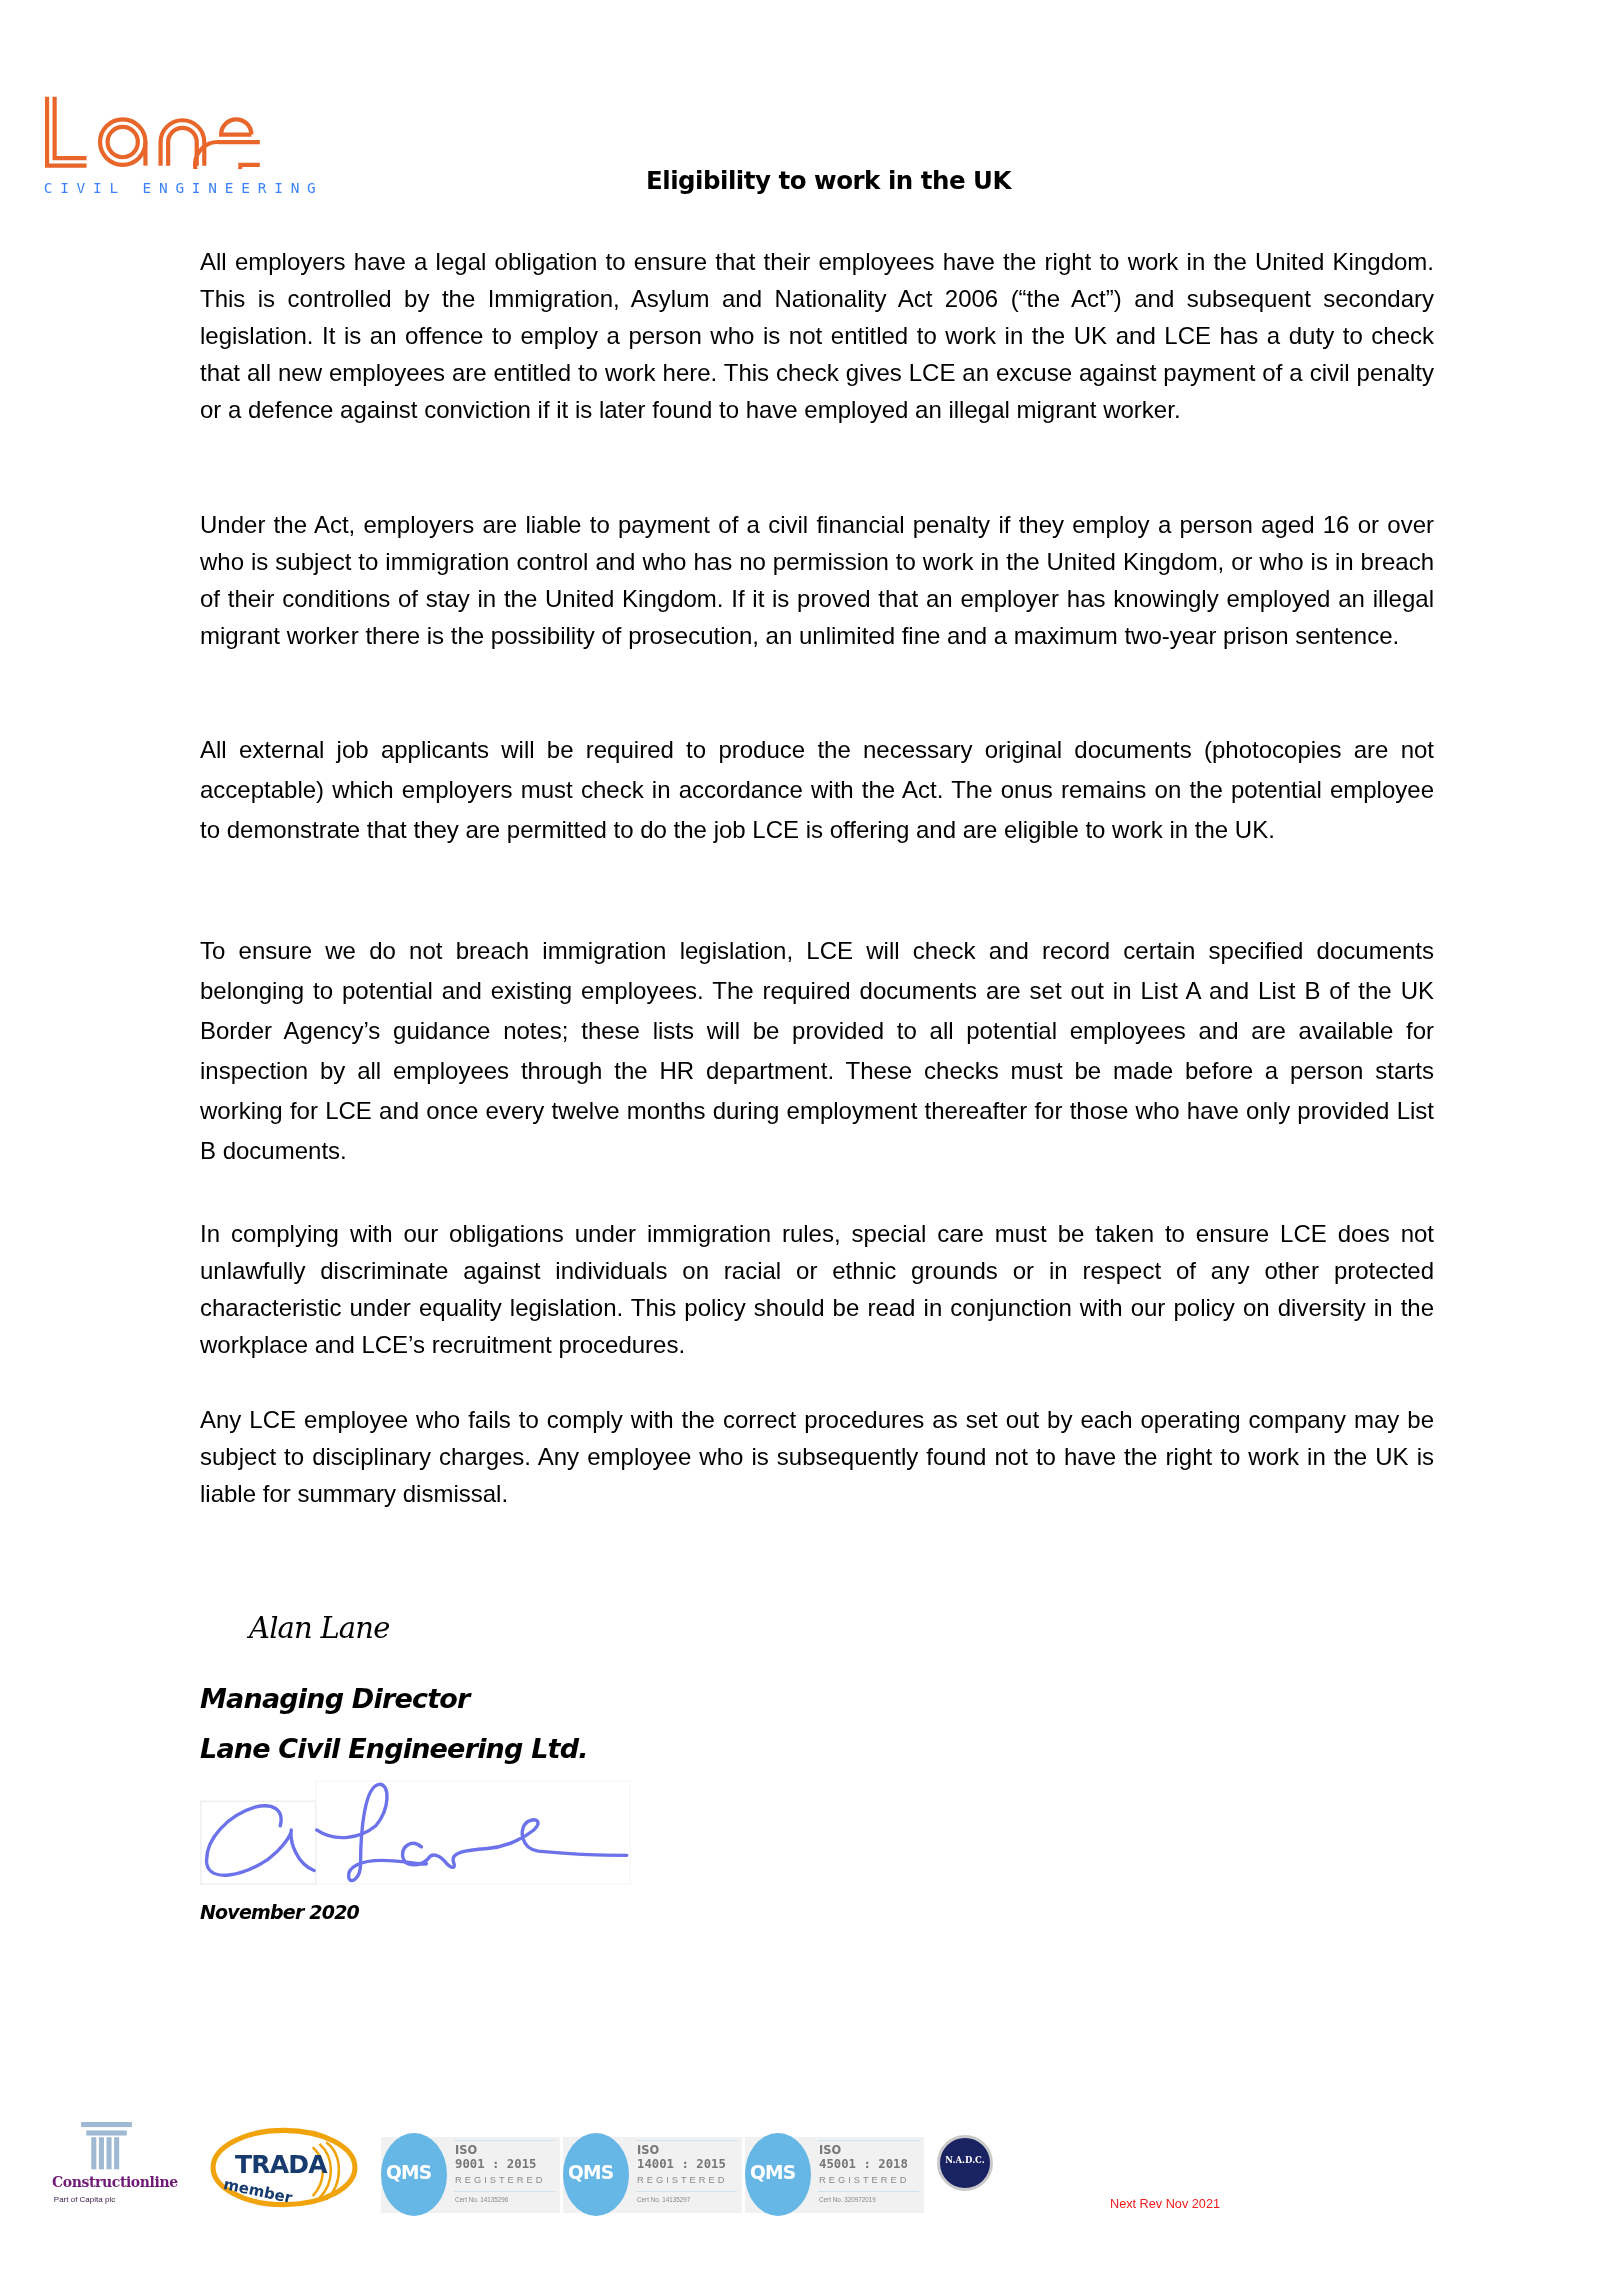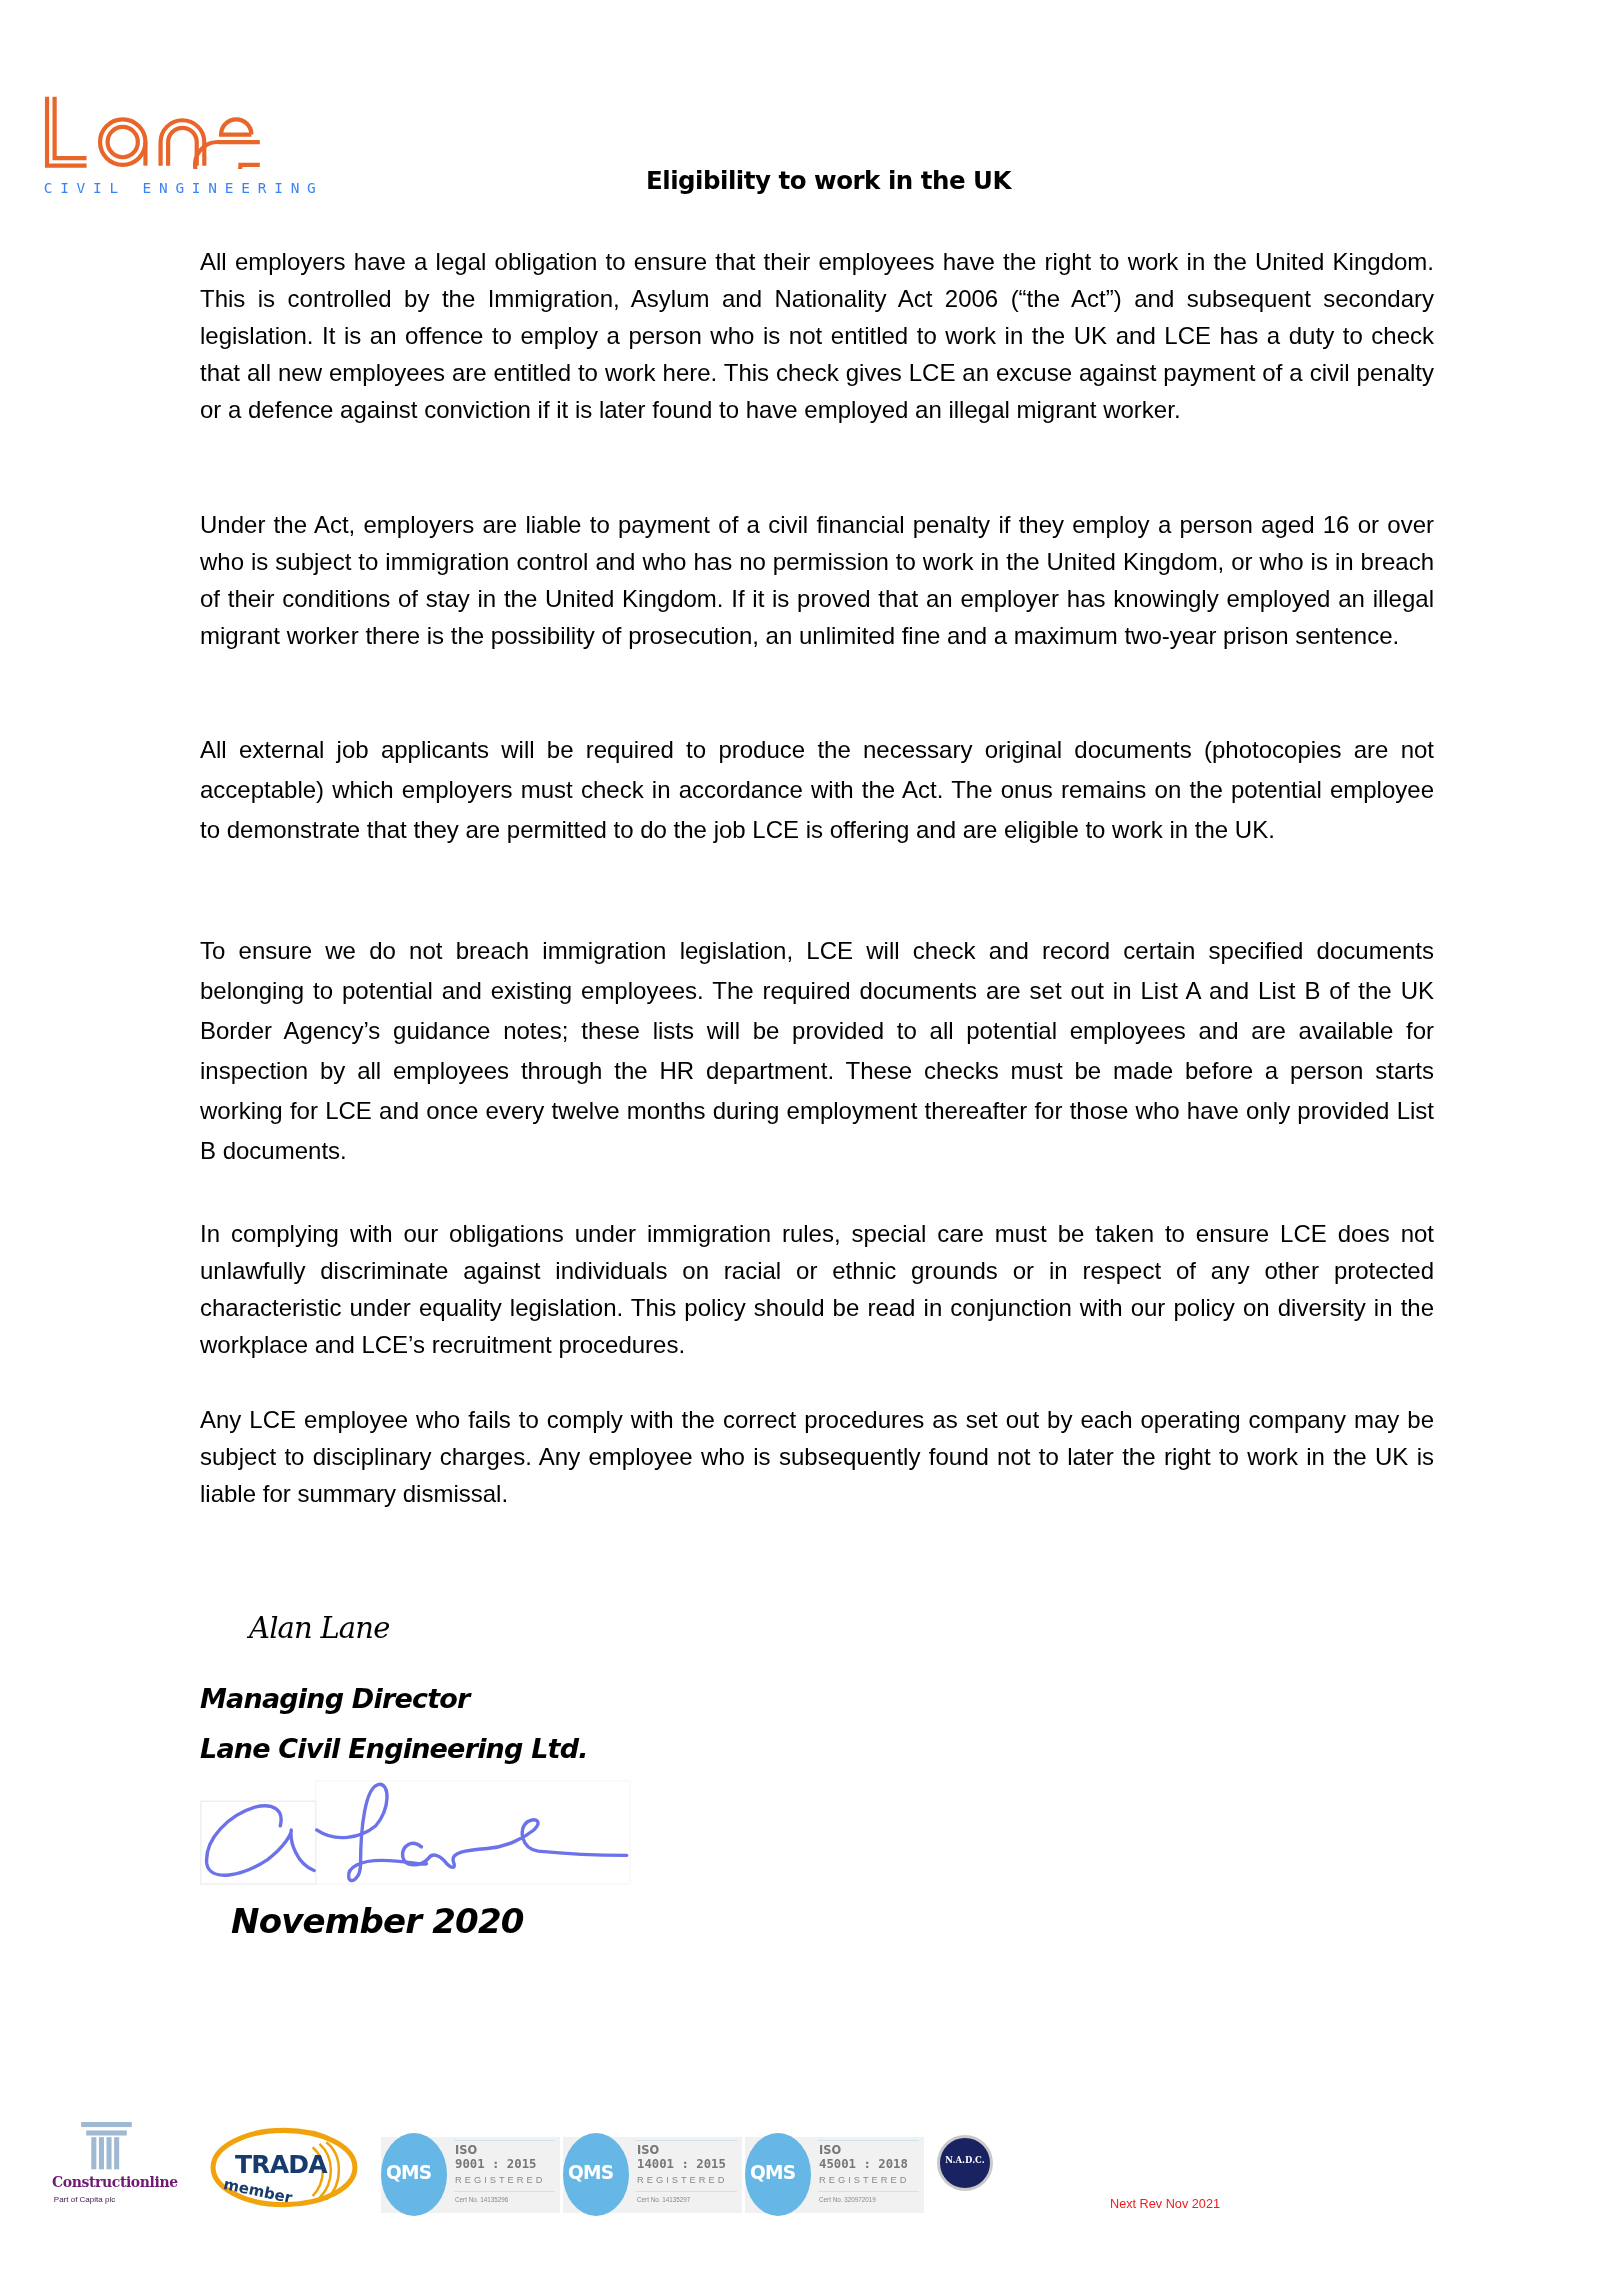--- a/index.html
+++ b/index.html
@@ -17,21 +17,21 @@
   .p2 { position: absolute; top: 506px; }
   .p3 { position: absolute; top: 730px; line-height: 40px; }
   .p4 { position: absolute; top: 931px; line-height: 40px; }
   .p5 { position: absolute; top: 1215px; }
   .p6 { position: absolute; top: 1401px; }
 
   .sig-name { position: absolute; left: 206px; top: 1611px; font-family: "DejaVu Serif", serif; font-style: italic; font-size: 29px; letter-spacing: -0.8px; margin-left: 43px; }
   .sig-role { position: absolute; left: 200px; top: 1683px; font-family: "DejaVu Sans", sans-serif; font-style: italic; font-weight: bold; font-size: 27px; letter-spacing: -0.8px; }
   .sig-company { position: absolute; left: 200px; top: 1733px; font-family: "DejaVu Sans", sans-serif; font-style: italic; font-weight: bold; font-size: 27px; letter-spacing: -0.8px; }
   .sig-image { position: absolute; left: 200px; top: 1779px; width: 431px; height: 107px; }
-  .sig-date { position: absolute; left: 200px; top: 1901px; font-family: "DejaVu Sans", sans-serif; font-style: italic; font-weight: bold; font-size: 34px; letter-spacing: -0.8px; margin-left: 31px; }
+  .sig-date { position: absolute; left: 200px; top: 1901px; font-family: "DejaVu Sans", sans-serif; font-style: italic; font-weight: bold; font-size: 19px; letter-spacing: -0.8px; }
 
   .footer-logos { position: absolute; left: 47px; top: 2118px; height: 101px; width: 981px; }
   .fl { position: absolute; }
   .construction { left: 0; top: 8.5px; width: 135px; height: 85px; }
   .construction .name { position: absolute; left: 5px; top: 47px; font-family: "DejaVu Serif", serif; font-weight: bold; font-size: 14px; color: #701a75; letter-spacing: -0.4px; white-space: nowrap; }
   .construction .sub { position: absolute; left: 6.8px; top: 68px; font-size: 8px; color: #3a1a4a; white-space: nowrap; }
   .trada { left: 161px; top: 6.8px; width: 152px; height: 85px; text-decoration: underline; }
   .trada .tt { position: absolute; left: 27px; top: 25px; font-family: "DejaVu Sans", sans-serif; font-weight: bold; font-size: 25px; color: #173b6e; letter-spacing: -0.8px; }
   .trada .mm { position: absolute; left: 15px; top: 57px; font-family: "DejaVu Sans", sans-serif; font-weight: bold; font-size: 15px; color: #173b6e; transform: rotate(12deg); }
   .qms { top: 18.6px; width: 179px; height: 76px; background: #f1f1f1; }
@@ -74,21 +74,21 @@
   <span class="logo-sub">CIVIL ENGINEERING</span>
 </div>
 
 <div class="title">Eligibility to work in the UK</div>
 
 <p class="body-text para p1">All employers have a legal obligation to ensure that their employees have the right to work in the United Kingdom. This is controlled by the Immigration, Asylum and Nationality Act 2006 (“the Act”) and subsequent secondary legislation. It is an offence to employ a person who is not entitled to work in the UK and LCE has a duty to check that all new employees are entitled to work here. This check gives LCE an excuse against payment of a civil penalty or a defence against conviction if it is later found to have employed an illegal migrant worker.</p>
 <p class="body-text para p2">Under the Act, employers are liable to payment of a civil financial penalty if they employ a person aged 16 or over who is subject to immigration control and who has no permission to work in the United Kingdom, or who is in breach of their conditions of stay in the United Kingdom. If it is proved that an employer has knowingly employed an illegal migrant worker there is the possibility of prosecution, an unlimited fine and a maximum two-year prison sentence.</p>
 <p class="body-text para p3">All external job applicants will be required to produce the necessary original documents (photocopies are not acceptable) which employers must   check in accordance with the Act. The onus remains on the potential employee to demonstrate that they are permitted to do the job LCE is offering and are eligible to work in the UK.</p>
 <p class="body-text para p4">To ensure we do not breach immigration legislation, LCE will check and record certain specified documents belonging to potential and existing employees. The required documents are set out in List A and List B of the UK Border Agency’s guidance notes; these lists will be provided to all potential employees and are available for inspection by all employees through the HR department.  These checks must be made before a person starts working for LCE and once every twelve months during employment thereafter for those who have only provided List B documents.</p>
 <p class="body-text para p5">In complying with our obligations under immigration rules, special care must be taken to ensure LCE does not unlawfully discriminate against individuals on racial or ethnic grounds or in respect of any other protected characteristic under equality legislation. This policy should be read in conjunction with our policy on diversity in the workplace and LCE’s recruitment procedures.</p>
-<p class="body-text para p6">Any LCE employee who fails to comply with the correct procedures as set out by each operating company may be subject to disciplinary charges. Any employee who is subsequently found not to later the right to work in the UK is liable for summary dismissal.</p>
+<p class="body-text para p6">Any LCE employee who fails to comply with the correct procedures as set out by each operating company may be subject to disciplinary charges. Any employee who is subsequently found not to have the right to work in the UK is liable for summary dismissal.</p>
 
 <div class="sig-name">Alan Lane</div>
 <div class="sig-role">Managing Director</div>
 <div class="sig-company">Lane Civil Engineering Ltd.</div>
 <svg class="sig-image" viewBox="0 0 510 126">
   <rect x="1" y="26" width="136" height="98" fill="none" stroke="#ececec" stroke-width="1.5"></rect>
   <rect x="137" y="2" width="372" height="122" fill="none" stroke="#f2f2f2" stroke-width="1"></rect>
   <g fill="none" stroke="#5B63E8" stroke-width="4" stroke-linecap="round" stroke-linejoin="round" opacity="0.9">
     <path d="M95 55 C100 35 85 28 65 33 C35 42 5 70 8 100 C12 122 50 115 80 95 C100 80 108 65 108 60 C106 75 115 100 135 108"></path>
     <path d="M138 60 C160 75 190 70 208 55 C225 35 225 5 212 6 C195 8 190 60 190 100 C190 118 178 125 176 116 C174 104 190 96 215 96 C245 96 260 102 268 100"></path>

